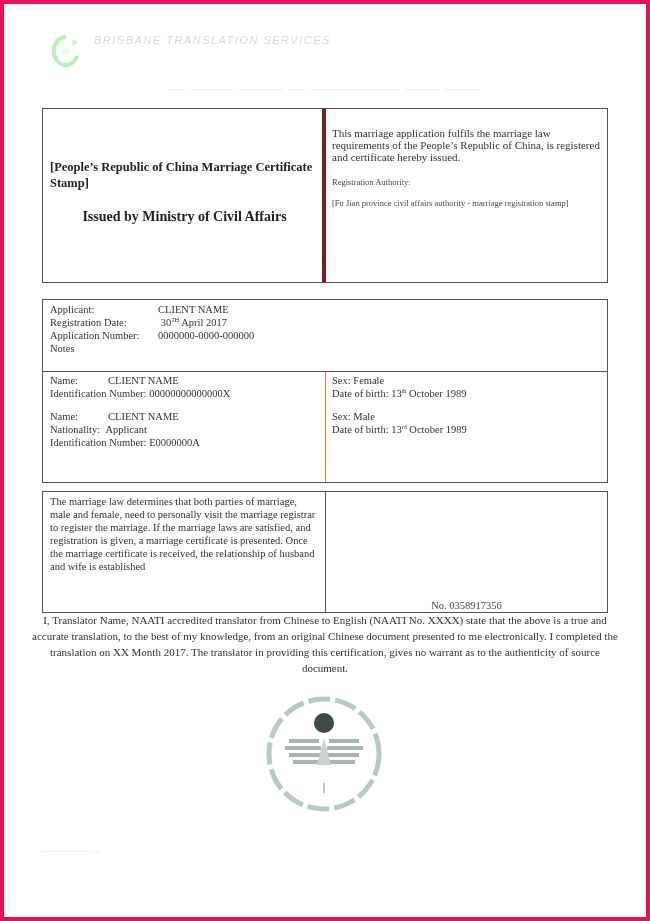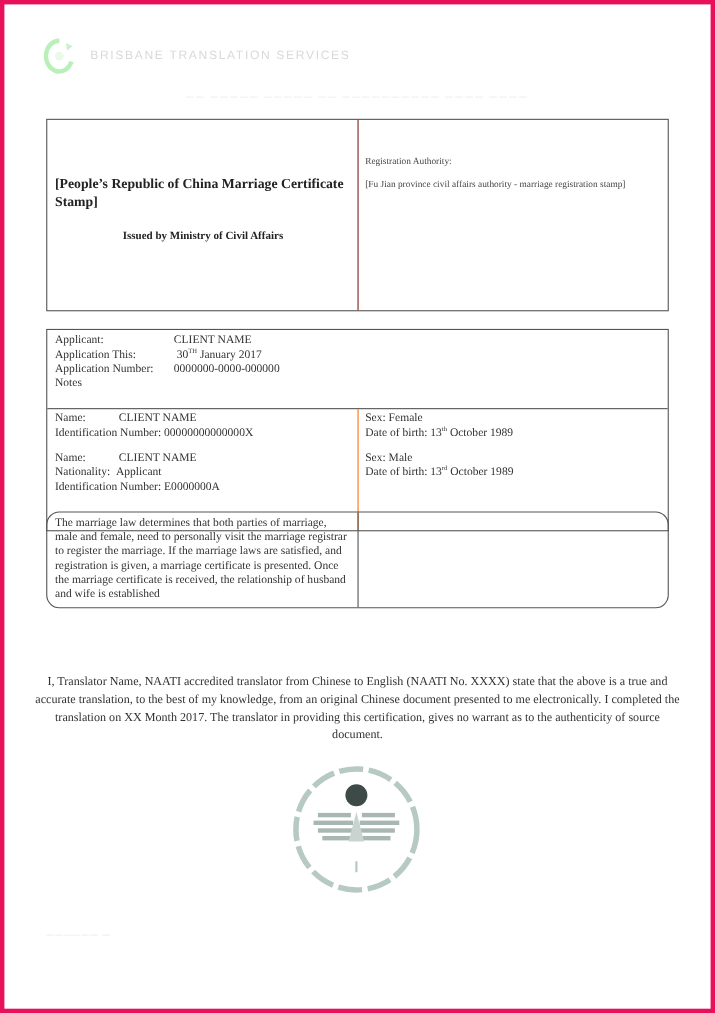--- a/index.html
+++ b/index.html
@@ -13,22 +13,22 @@
     }
     .frame {
       position: absolute; left: 0; top: 0;
       width: 650px; height: 921px;
       box-sizing: border-box;
       border: 4px solid #e8105a;
       pointer-events: none;
       z-index: 10;
     }
     .header {
-      position: absolute; left: 40px; top: 34px;
-      display: flex; align-items: center;
+      position: absolute; left: 52px; top: 34px;
+      display: flex; align-items: flex-start; font-style: italic;
     }
     .logo {
       width: 28px; height: 34px; position: relative; margin-right: 14px;
     }
     .logo svg { width: 28px; height: 34px; display: block; }
     .company {
       font-family: "Liberation Sans", sans-serif;
       font-size: 11px; letter-spacing: 1.5px;
       color: #d9d9d9;
     }
@@ -38,49 +38,49 @@
       font-family: "Liberation Sans", sans-serif;
       font-size: 7px; letter-spacing: 2px; color: #e2e2e2;
     }
     .tbl {
       position: absolute; left: 42px; width: 566px;
       border: 1px solid #555;
       box-sizing: border-box;
     }
     .tbl .col-l, .tbl .col-r { position: absolute; top: 0; bottom: 0; box-sizing: border-box; }
     .t1 { top: 108px; height: 175px; }
-    .t1 .col-l { left: 0; width: 283px; border-right: 1px solid #7f1d1d; }
+    .t1 .col-l { left: 0; width: 283px; border-right: 4px solid #7f1d1d; }
     .t1 .col-r { left: 283px; right: 0; padding: 18px 6px 0 6px; }
     .stamp-title {
       position: absolute; left: 7px; top: 50px; width: 270px;
       font-weight: bold; font-size: 12.5px; line-height: 16px; color: #222;
     }
     .issued {
       position: absolute; left: 0; width: 283px; top: 100px; text-align: center;
-      font-weight: bold; font-size: 10px; color: #222;
+      font-weight: bold; font-size: 14px; color: #222;
     }
     .fulfil { font-size: 11px; line-height: 12px; color: #333; }
     .small { font-size: 8.5px; color: #444; line-height: 11px; }
     .mt12 { margin-top: 14px; }
     .mt10 { margin-top: 10px; }
     .officer-name { font-size: 11px; color: #333; }
 
     .t2 { top: 299px; height: 184px; }
     .t2 .app-block { position: absolute; left: 0; right: 0; top: 0; height: 72px; border-bottom: 1px solid #555; padding: 3px 7px; box-sizing: border-box; }
     .t2 .row { font-size: 10.5px; line-height: 13px; color: #333; display: flex; }
     .t2 .lbl { width: 108px; }
     .t2 .people { position: absolute; left: 0; right: 0; top: 72px; bottom: 0; }
     .t2 .people .col-l { left: 0; width: 283px; border-right: 1px solid #f97316; padding: 2px 7px; }
     .t2 .people .col-r { left: 283px; right: 0; padding: 2px 6px; }
     .p-line { font-size: 10.5px; line-height: 13px; color: #333; }
     .gap { height: 10px; }
     .nm-lbl { display: inline-block; width: 58px; }
     sup { font-size: 6px; vertical-align: super; line-height: 0; }
 
-    .t3 { top: 465px; height: 88px; border-radius: 12px; }
+    .t3 { top: 491px; height: 122px; }
     .t3 .col-l { left: 0; width: 283px; border-right: 1px solid #555; padding: 3px 7px; font-size: 10.5px; line-height: 13px; color: #333; }
     .t3 .col-r { left: 283px; right: 0; }
     .cert-no { position: absolute; left: 0; right: 0; bottom: 0; text-align: center; font-size: 10.5px; color: #444; line-height: 13px; }
 
     .declaration {
       position: absolute; left: 30px; width: 590px; top: 612px;
       text-align: center; font-size: 11px; line-height: 16px; color: #333;
     }
     .seal {
       position: absolute; left: 263px; top: 693px; width: 122px; height: 122px;
@@ -108,34 +108,35 @@
   <div class="company">BRISBANE TRANSLATION SERVICES</div>
 </div>
 <div class="subtitle">—— ————— ————— —— —————————— ———— ————</div>
 
 <div class="tbl t1">
   <div class="col-l">
     <div class="stamp-title">[People’s Republic of China Marriage Certificate Stamp]</div>
     <div class="issued">Issued by Ministry of Civil Affairs</div>
   </div>
   <div class="col-r">
+    <div class="fulfil">This marriage application fulfils the marriage law requirements of the People’s Republic of China, is registered and certificate hereby issued.</div>
     <div class="small mt12">Registration Authority:</div>
     <div class="small mt10">[Fu Jian province civil affairs authority - marriage registration stamp]</div>
   </div>
 </div>
 
 <div class="tbl t2">
   <div class="app-block">
     <div class="row">
       <span class="lbl">Applicant:</span>
       <span>CLIENT NAME</span>
     </div>
     <div class="row">
-      <span class="lbl">Application This:</span>
-      <span>&nbsp;<span>30</span><sup>TH</sup><span> January 2017</span></span>
+      <span class="lbl">Registration Date:</span>
+      <span>&nbsp;<span>30</span><sup>TH</sup><span> April 2017</span></span>
     </div>
     <div class="row">
       <span class="lbl">Application Number:</span>
       <span>0000000-0000-000000</span>
     </div>
     <div class="row">
       <span>Notes</span>
     </div>
   </div>
   <div class="people">
@@ -152,20 +153,23 @@
       <div class="p-line"><span>Date of birth:</span> <span>13</span><sup>th</sup><span> October 1989</span></div>
       <div class="gap"></div>
       <div class="p-line">Sex: Male</div>
       <div class="p-line"><span>Date of birth:</span> <span>13</span><sup>rd</sup><span> October 1989</span></div>
     </div>
   </div>
 </div>
 
 <div class="tbl t3">
   <div class="col-l">The marriage law determines that both parties of marriage, male and female, need to personally visit the marriage registrar to register the marriage. If the marriage laws are satisfied, and registration is given, a marriage certificate is presented. Once the marriage certificate is received, the relationship of husband and wife is established</div>
+  <div class="col-r">
+    <div class="cert-no">No. 0358917356</div>
+  </div>
 </div>
 
 <div class="declaration">I, Translator Name, NAATI accredited translator from Chinese to English (NAATI No. XXXX) state that the above is a true and accurate translation, to the best of my knowledge, from an original Chinese document presented to me electronically. I completed the translation on XX Month 2017. The translator in providing this certification, gives no warrant as to the authenticity of source document.</div>
 
 <div class="seal">
   <svg viewBox="0 0 122 122">
     <circle cx="61" cy="61" r="55" fill="none" stroke="#b7c9c4" stroke-width="5" stroke-dasharray="22 5"></circle>
     <circle cx="61" cy="30" r="10" fill="#3e4a47"></circle>
     <g fill="#a9b7b3">
       <rect x="26" y="46" width="30" height="4"></rect>

